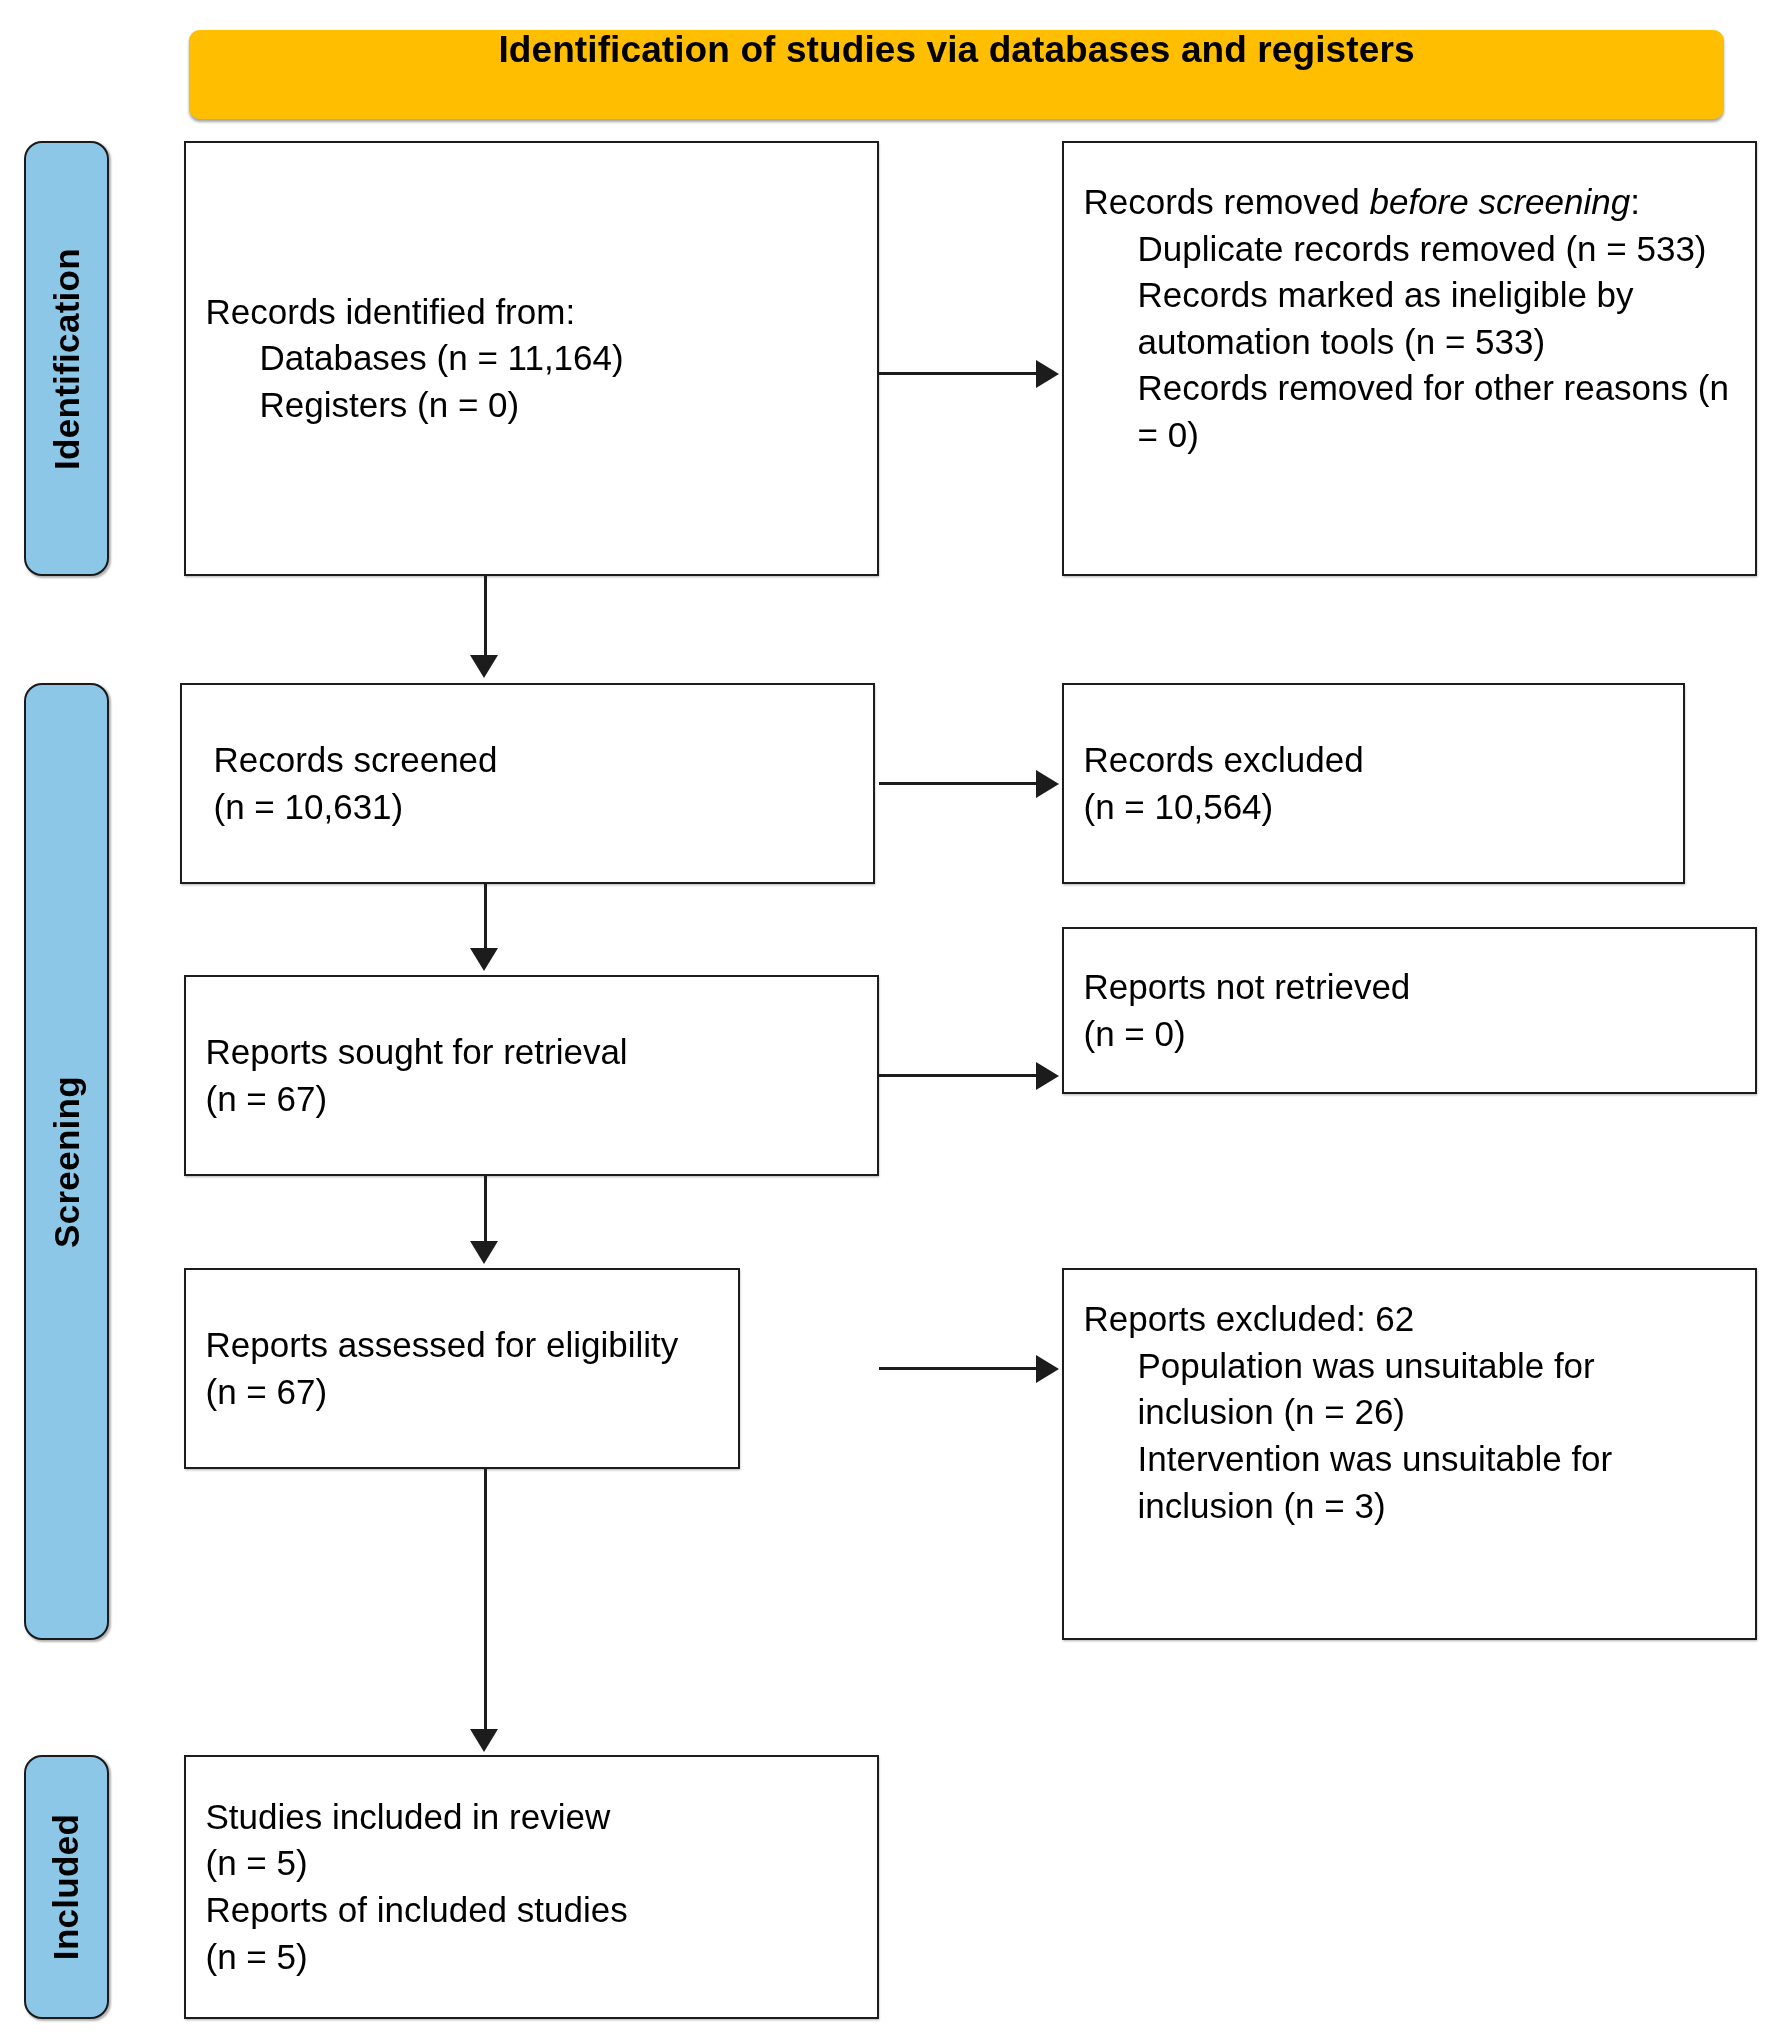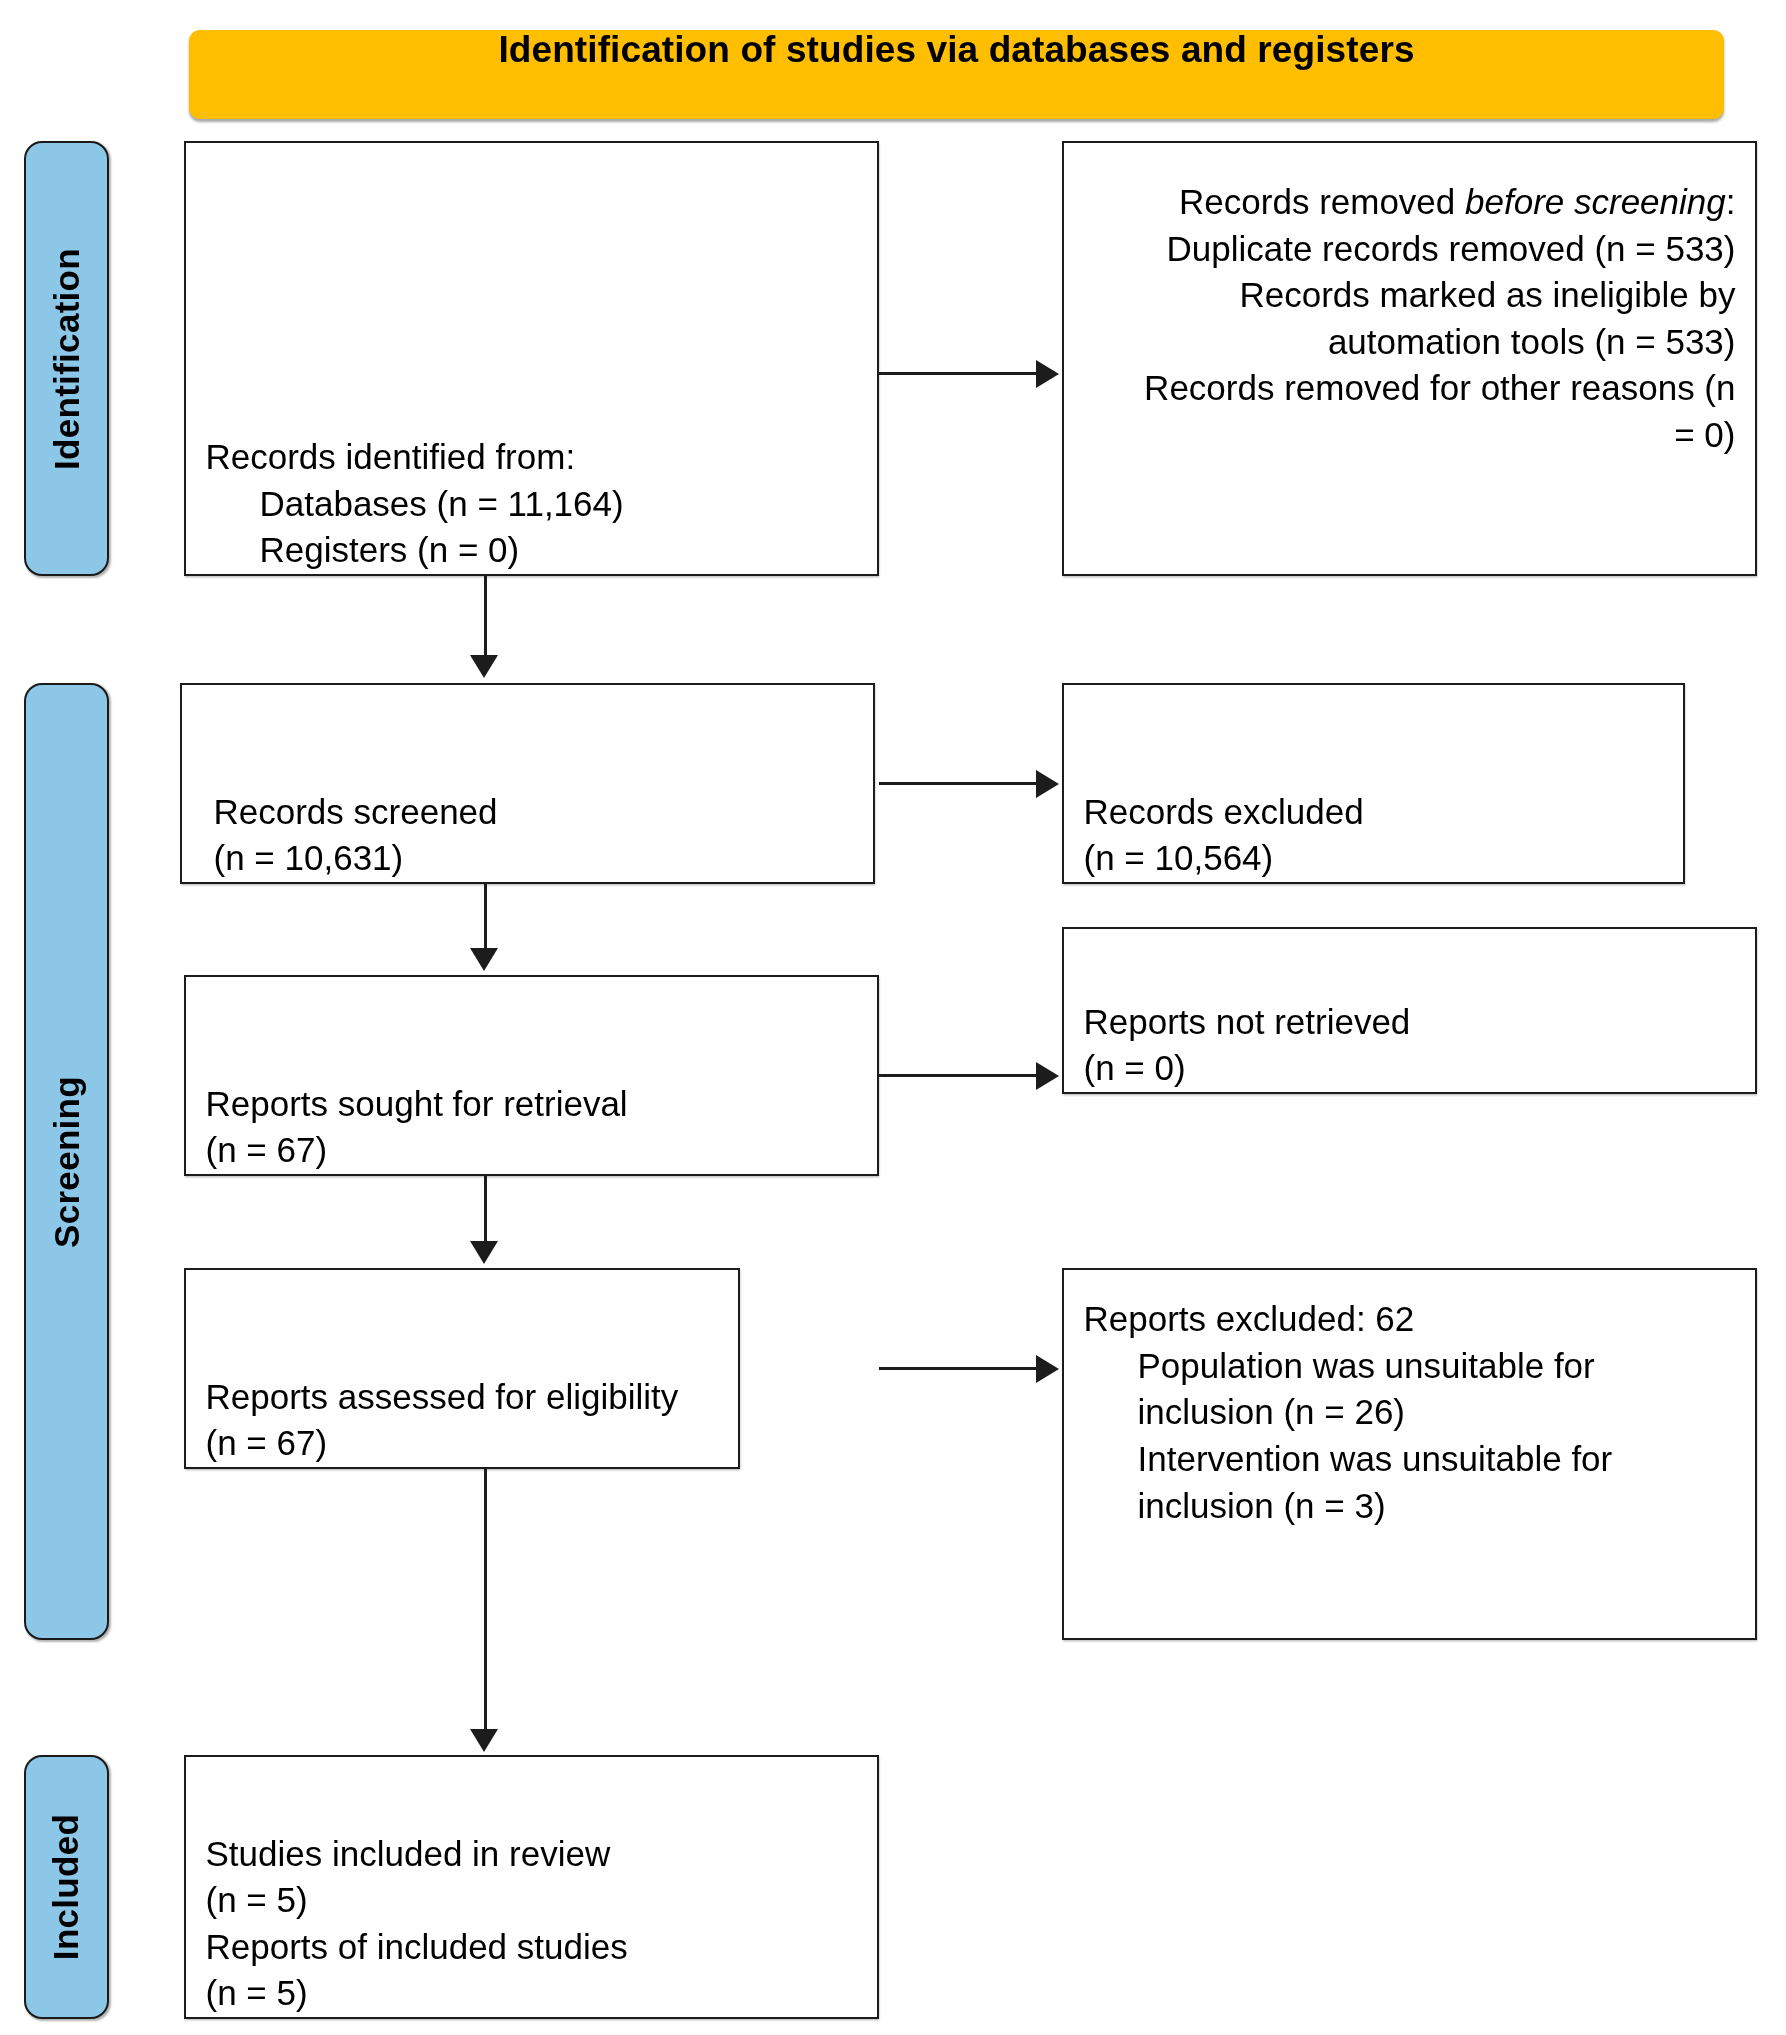--- a/index.html
+++ b/index.html
@@ -72,35 +72,35 @@
 
   
   .flow-box {
     position: absolute;
     background: #ffffff;
     border: 2.8px solid #1c1c1c;
     box-sizing: border-box;
     box-shadow: 1.4px 2.1px 2.1px rgba(0,0,0,0.30);
     display: flex;
     flex-direction: column;
-    justify-content: flex-end;
+    justify-content: center;
   }
   .flow-box .box-text {
     font-size: 35px;
     line-height: 1.33;
     color: #000000;
     padding: 0 19.5px;
   }
   .box-text .ln { display: block; white-space: normal; }
   .box-text .ind { padding-left: 54px; }
   .box-text em { font-style: italic; }
 
   
   #box-identified     { left: 184px;  top: 141px;  width: 695px; height: 435px; }
-  #box-removed        { left: 1062px; top: 141px;  width: 695px; height: 435px; text-align: right; }
+  #box-removed        { left: 1062px; top: 141px;  width: 695px; height: 435px; }
   #box-screened       { left: 180px;  top: 683px;  width: 695px; height: 201px; padding-left: 12px; }
   #box-excluded       { left: 1062px; top: 683px;  width: 623px; height: 201px; }
   #box-sought         { left: 184px;  top: 975px; width: 695px; height: 201px; }
   #box-not-retrieved  { left: 1062px; top: 927px; width: 695px; height: 167px; }
   #box-assessed       { left: 184px;  top: 1268px; width: 556px; height: 201px; }
   #box-reports-excl   { left: 1062px; top: 1268px; width: 695px; height: 372px; }
   #box-included       { left: 184px;  top: 1755px; width: 695px; height: 264px; }
 
   
   #box-removed      .box-text,

